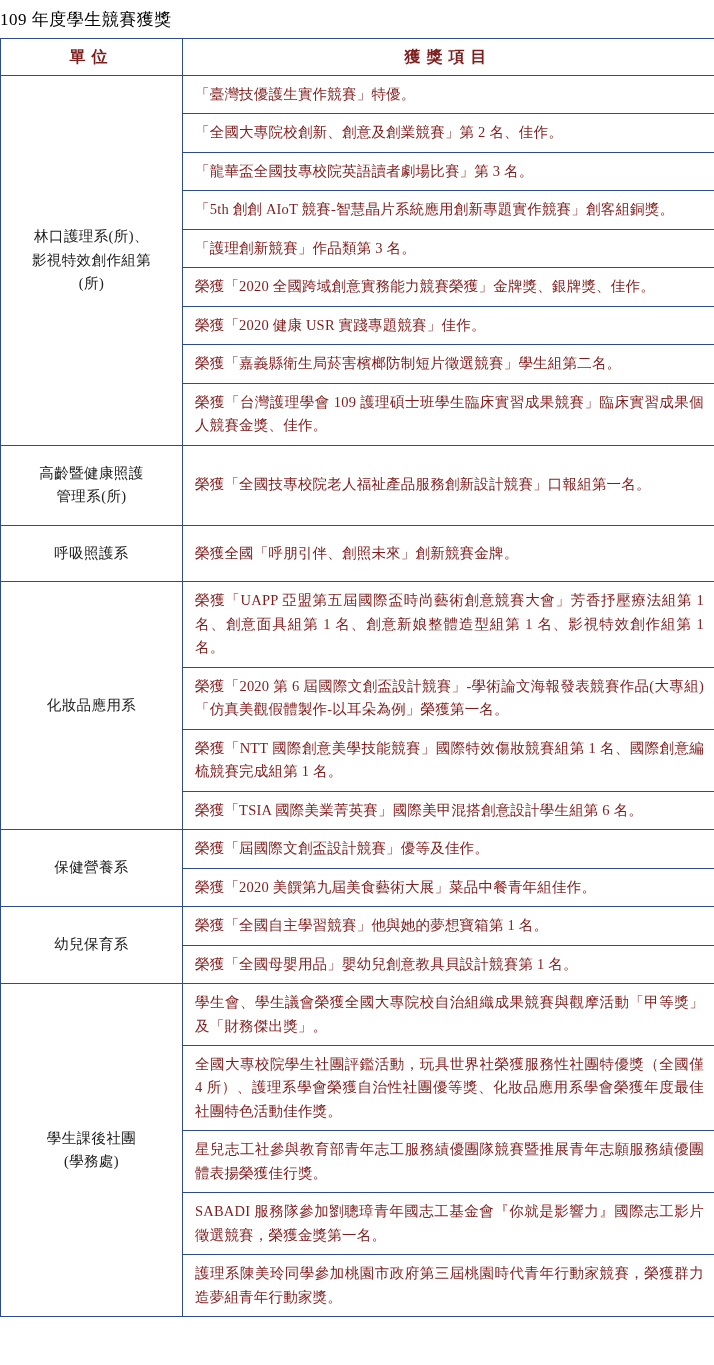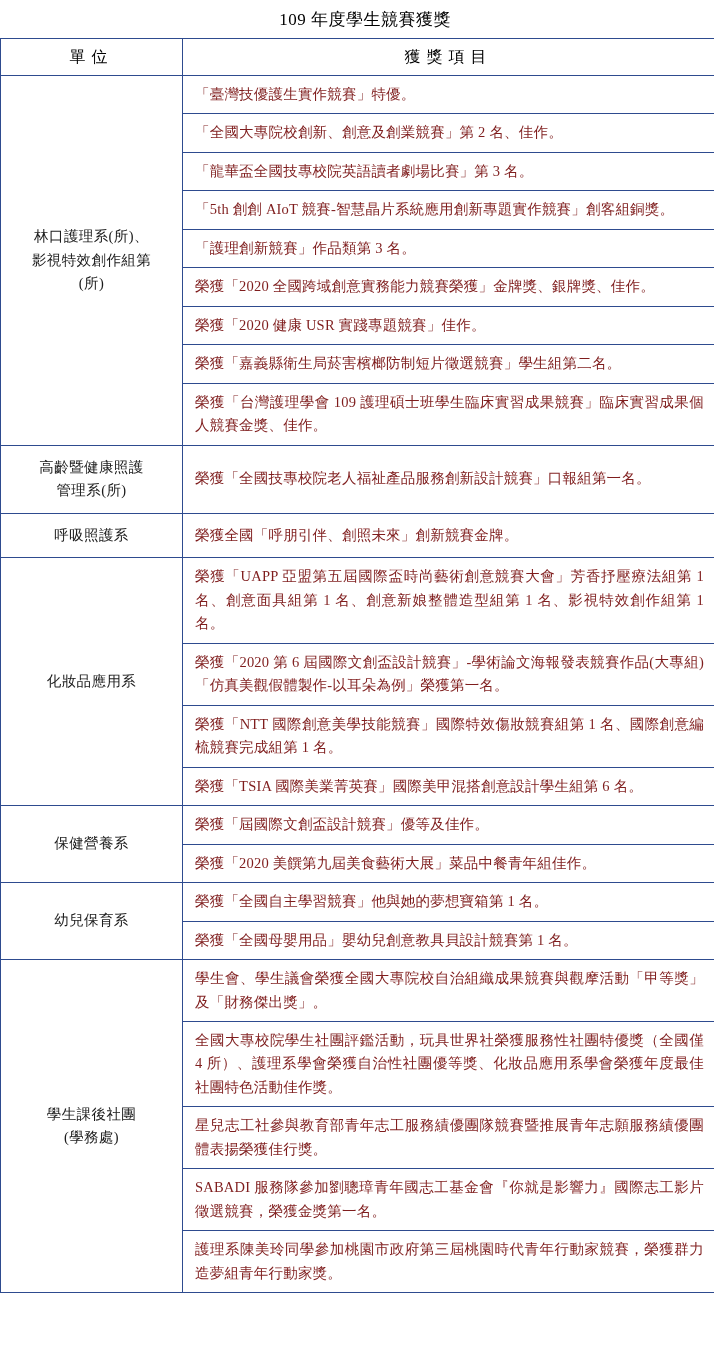--- a/index.html
+++ b/index.html
@@ -12,51 +12,50 @@
     width: 714px;
     font-family: "Liberation Serif", "DejaVu Serif", serif;
     color: #000000;
   }
   .page {
     width: 714px;
     padding: 0;
     margin: 0;
   }
   .doc-title {
-    text-align: center;
     font-size: 17px;
     font-family: "Liberation Serif", "DejaVu Serif", serif;
-    padding: 8px 0 7px 16px;
+    padding: 8px 0 7px 0;
     letter-spacing: 0.5px;
   }
   table.award-table {
     border-collapse: collapse;
     width: 714px;
     table-layout: fixed;
   }
   table.award-table th,
   table.award-table td {
     border: 1px solid #2e4b8f;
     vertical-align: middle;
     font-size: 14.5px;
     line-height: 1.62;
   }
   table.award-table th {
     background: #ffffff;
-    color: #000000;
-    font-weight: normal;
+    color: #7f1d1d;
+    font-weight: bold;
     text-align: center;
     padding: 5px 4px;
     font-size: 16px;
     letter-spacing: 6px;
   }
   thead tr th { border-top: 1.6px solid #2e4b8f; }
   td.unit {
     text-align: center;
-    padding: 10px 8px;
+    padding: 16px 8px;
     color: #1a1a1a;
     line-height: 1.9;
     letter-spacing: 0.4px;
   }
   td.item {
     text-align: left;
     padding: 7px 10px 7px 12px;
     color: #7f1d1d;
     letter-spacing: 0.2px;
     text-align: justify;

